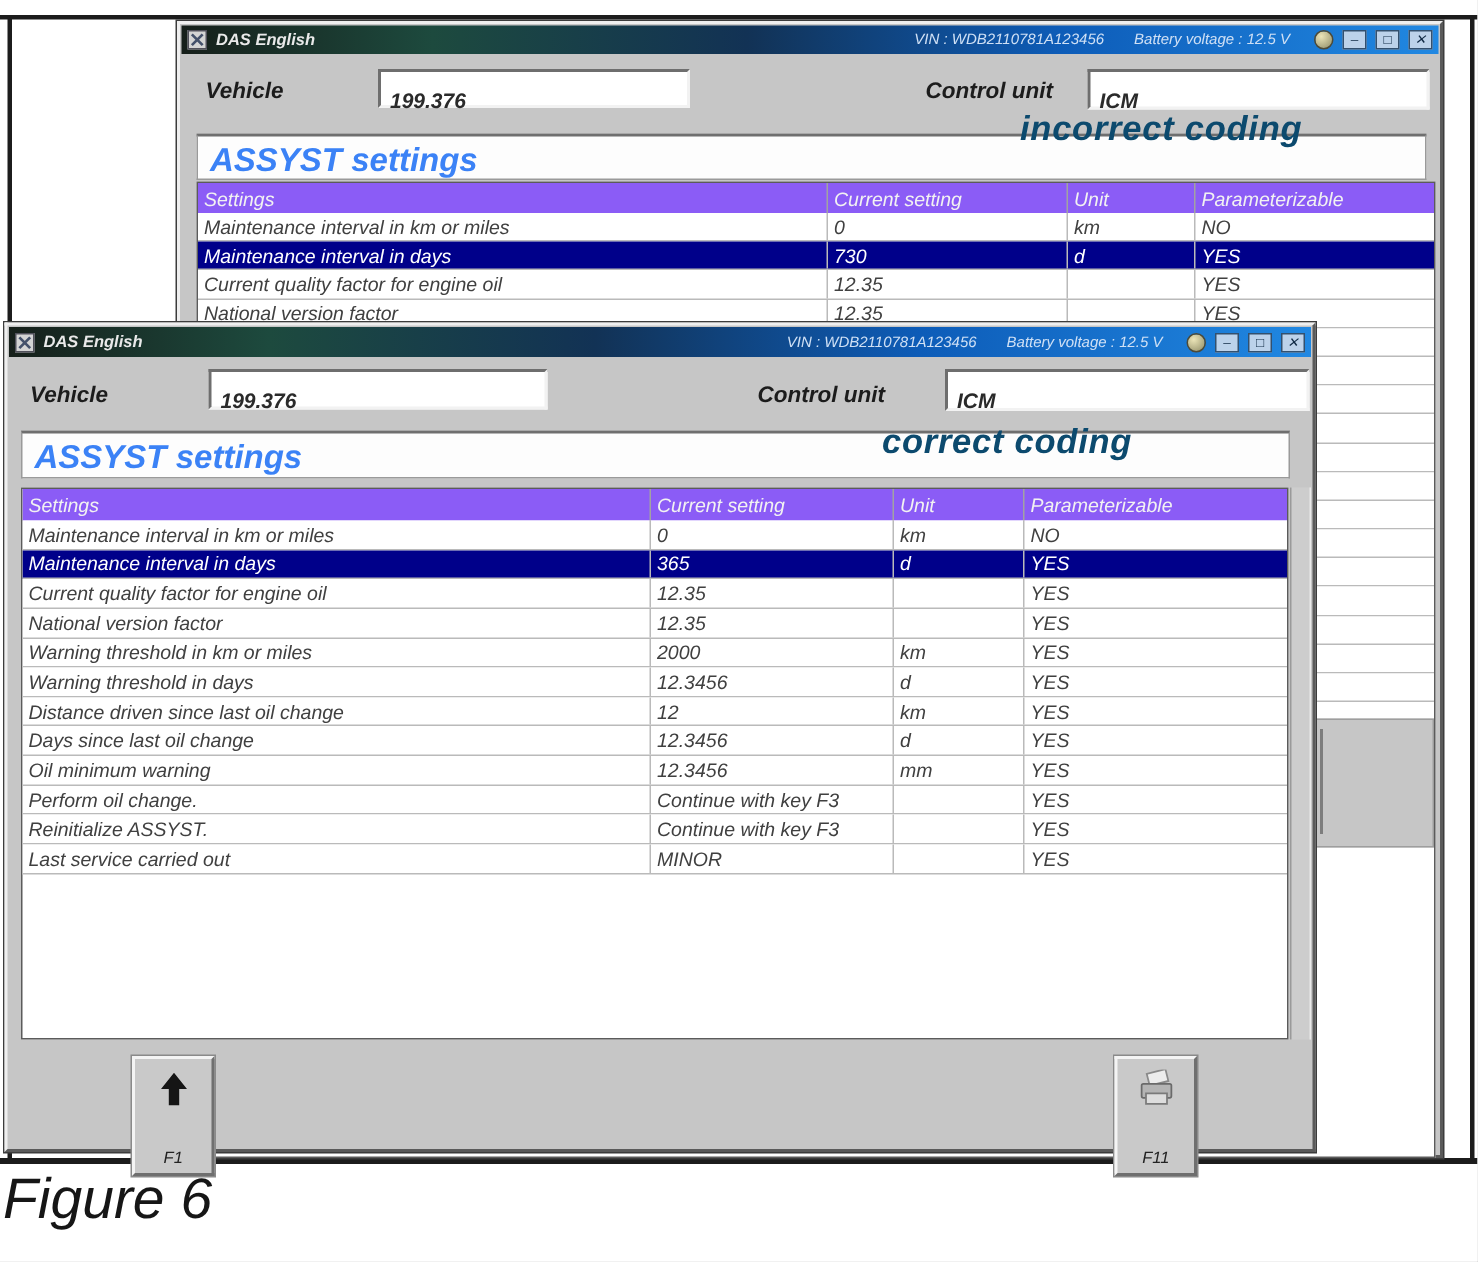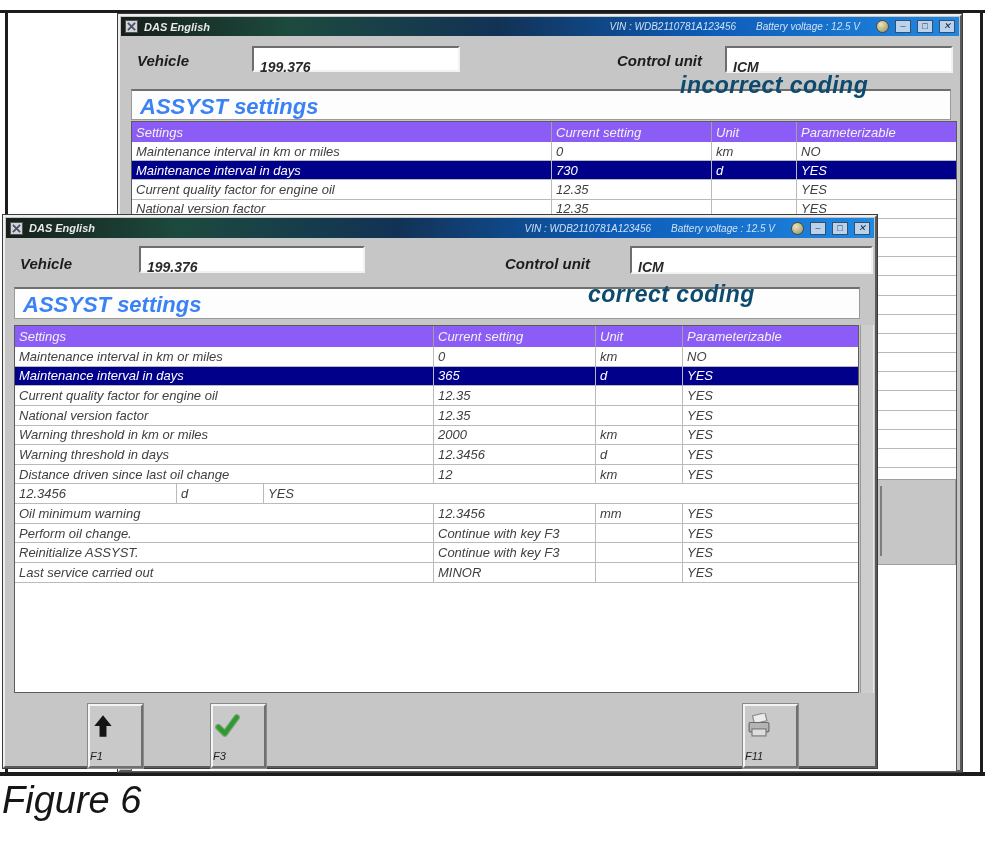--- a/index.html
+++ b/index.html
@@ -79,23 +79,23 @@
   .fg .cu-input { left:625px; top:29px; width:243px; height:28px; }
   .fg .annotation { left:583px; top:64px; }
   .fg .screen-title { left:9px; top:70px; width:846px; height:32px; }
   .fg .table { left:9px; top:108px; width:845px; height:368px; }
   .fg .thead { height:21px; }
   .fg .tr { height:19.65px; }
   .fg .c0 { width:419px; } .fg .c1 { width:162px; } .fg .c2 { width:87px; }
   .fg .scroll-strip { position:absolute; left:855px; top:108px; width:14px; height:368px;
                       background:#cdcdcd; border-left:1px solid #9a9a9a; border-right:1px solid #e9e9e9; }
 
-  .fbtn { position:absolute; top:487px; width:55px; height:64px; background:#c9c9c9;
+  .fbtn { position:absolute; top:487px; width:55px; height:80px; background:#c9c9c9;
           border:2px solid; border-color:#f4f4f4 #6f6f6f #6f6f6f #f4f4f4; box-shadow:0 0 0 1px #8a8a8a;
-          display:flex; flex-direction:column; align-items:flex-start; justify-content:space-between;
+          display:flex; flex-direction:column; align-items:center; justify-content:space-between;
           padding:7px 0 4px 0; cursor:default; }
   .fbtn .flabel { font-size:11px; color:#222; }
   .fbtn.f1 { left:83px; } .fbtn.f3 { left:206px; } .fbtn.f11 { left:738px; }
 
   .figcaption { position:absolute; left:2px; top:779px; font-size:38px; color:#161616; }
 </style>
 </head>
 <body>
 
 <div class="page">
@@ -245,20 +245,21 @@
           <div class="td c2">d</div>
           <div class="td c3">YES</div>
         </div>
         <div class="tr">
           <div class="td c0">Distance driven since last oil change</div>
           <div class="td c1">12</div>
           <div class="td c2">km</div>
           <div class="td c3">YES</div>
         </div>
         <div class="tr">
+          <div class="td c0">Days since last oil change</div>
           <div class="td c1">12.3456</div>
           <div class="td c2">d</div>
           <div class="td c3">YES</div>
         </div>
         <div class="tr">
           <div class="td c0">Oil minimum warning</div>
           <div class="td c1">12.3456</div>
           <div class="td c2">mm</div>
           <div class="td c3">YES</div>
         </div>
@@ -283,29 +284,20 @@
       </div>
     <div class="scroll-strip"></div>
 
     <div class="fbtn f1">
       <span>
         <svg width="26" height="26" viewBox="0 0 24 24">
             <path d="M12 2 L20 12 H15.2 V22 H8.8 V12 H4 Z" fill="#151515"></path>
           </svg>
       </span>
       <span class="flabel">F1</span>
-    </div>
-    <div class="fbtn f3">
-      <span>
-        <svg width="28" height="26" viewBox="0 0 24 24">
-          <path d="M4 13 L10 19 L21 4" fill="none" stroke="#1d6b1d" stroke-width="6" stroke-linecap="round" stroke-linejoin="round" opacity="0.4"></path>
-          <path d="M4 13 L10 19 L21 4" fill="none" stroke="#2e9b2e" stroke-width="4" stroke-linecap="round" stroke-linejoin="round"></path>
-        </svg>
-      </span>
-      <span class="flabel">F3</span>
     </div>
     <div class="fbtn f11">
       <span>
         <svg width="28" height="26" viewBox="0 0 24 22">
           <rect x="7" y="1" width="11" height="7" fill="#ececec" stroke="#8a8a8a" transform="rotate(-14 12 4)"></rect>
           <rect x="3.5" y="8" width="17" height="8" rx="1" fill="#b4b4b4" stroke="#6a6a6a"></rect>
           <rect x="6" y="13.5" width="12" height="6" fill="#dddddd" stroke="#7a7a7a"></rect>
         </svg>
       </span>
       <span class="flabel">F11</span>

